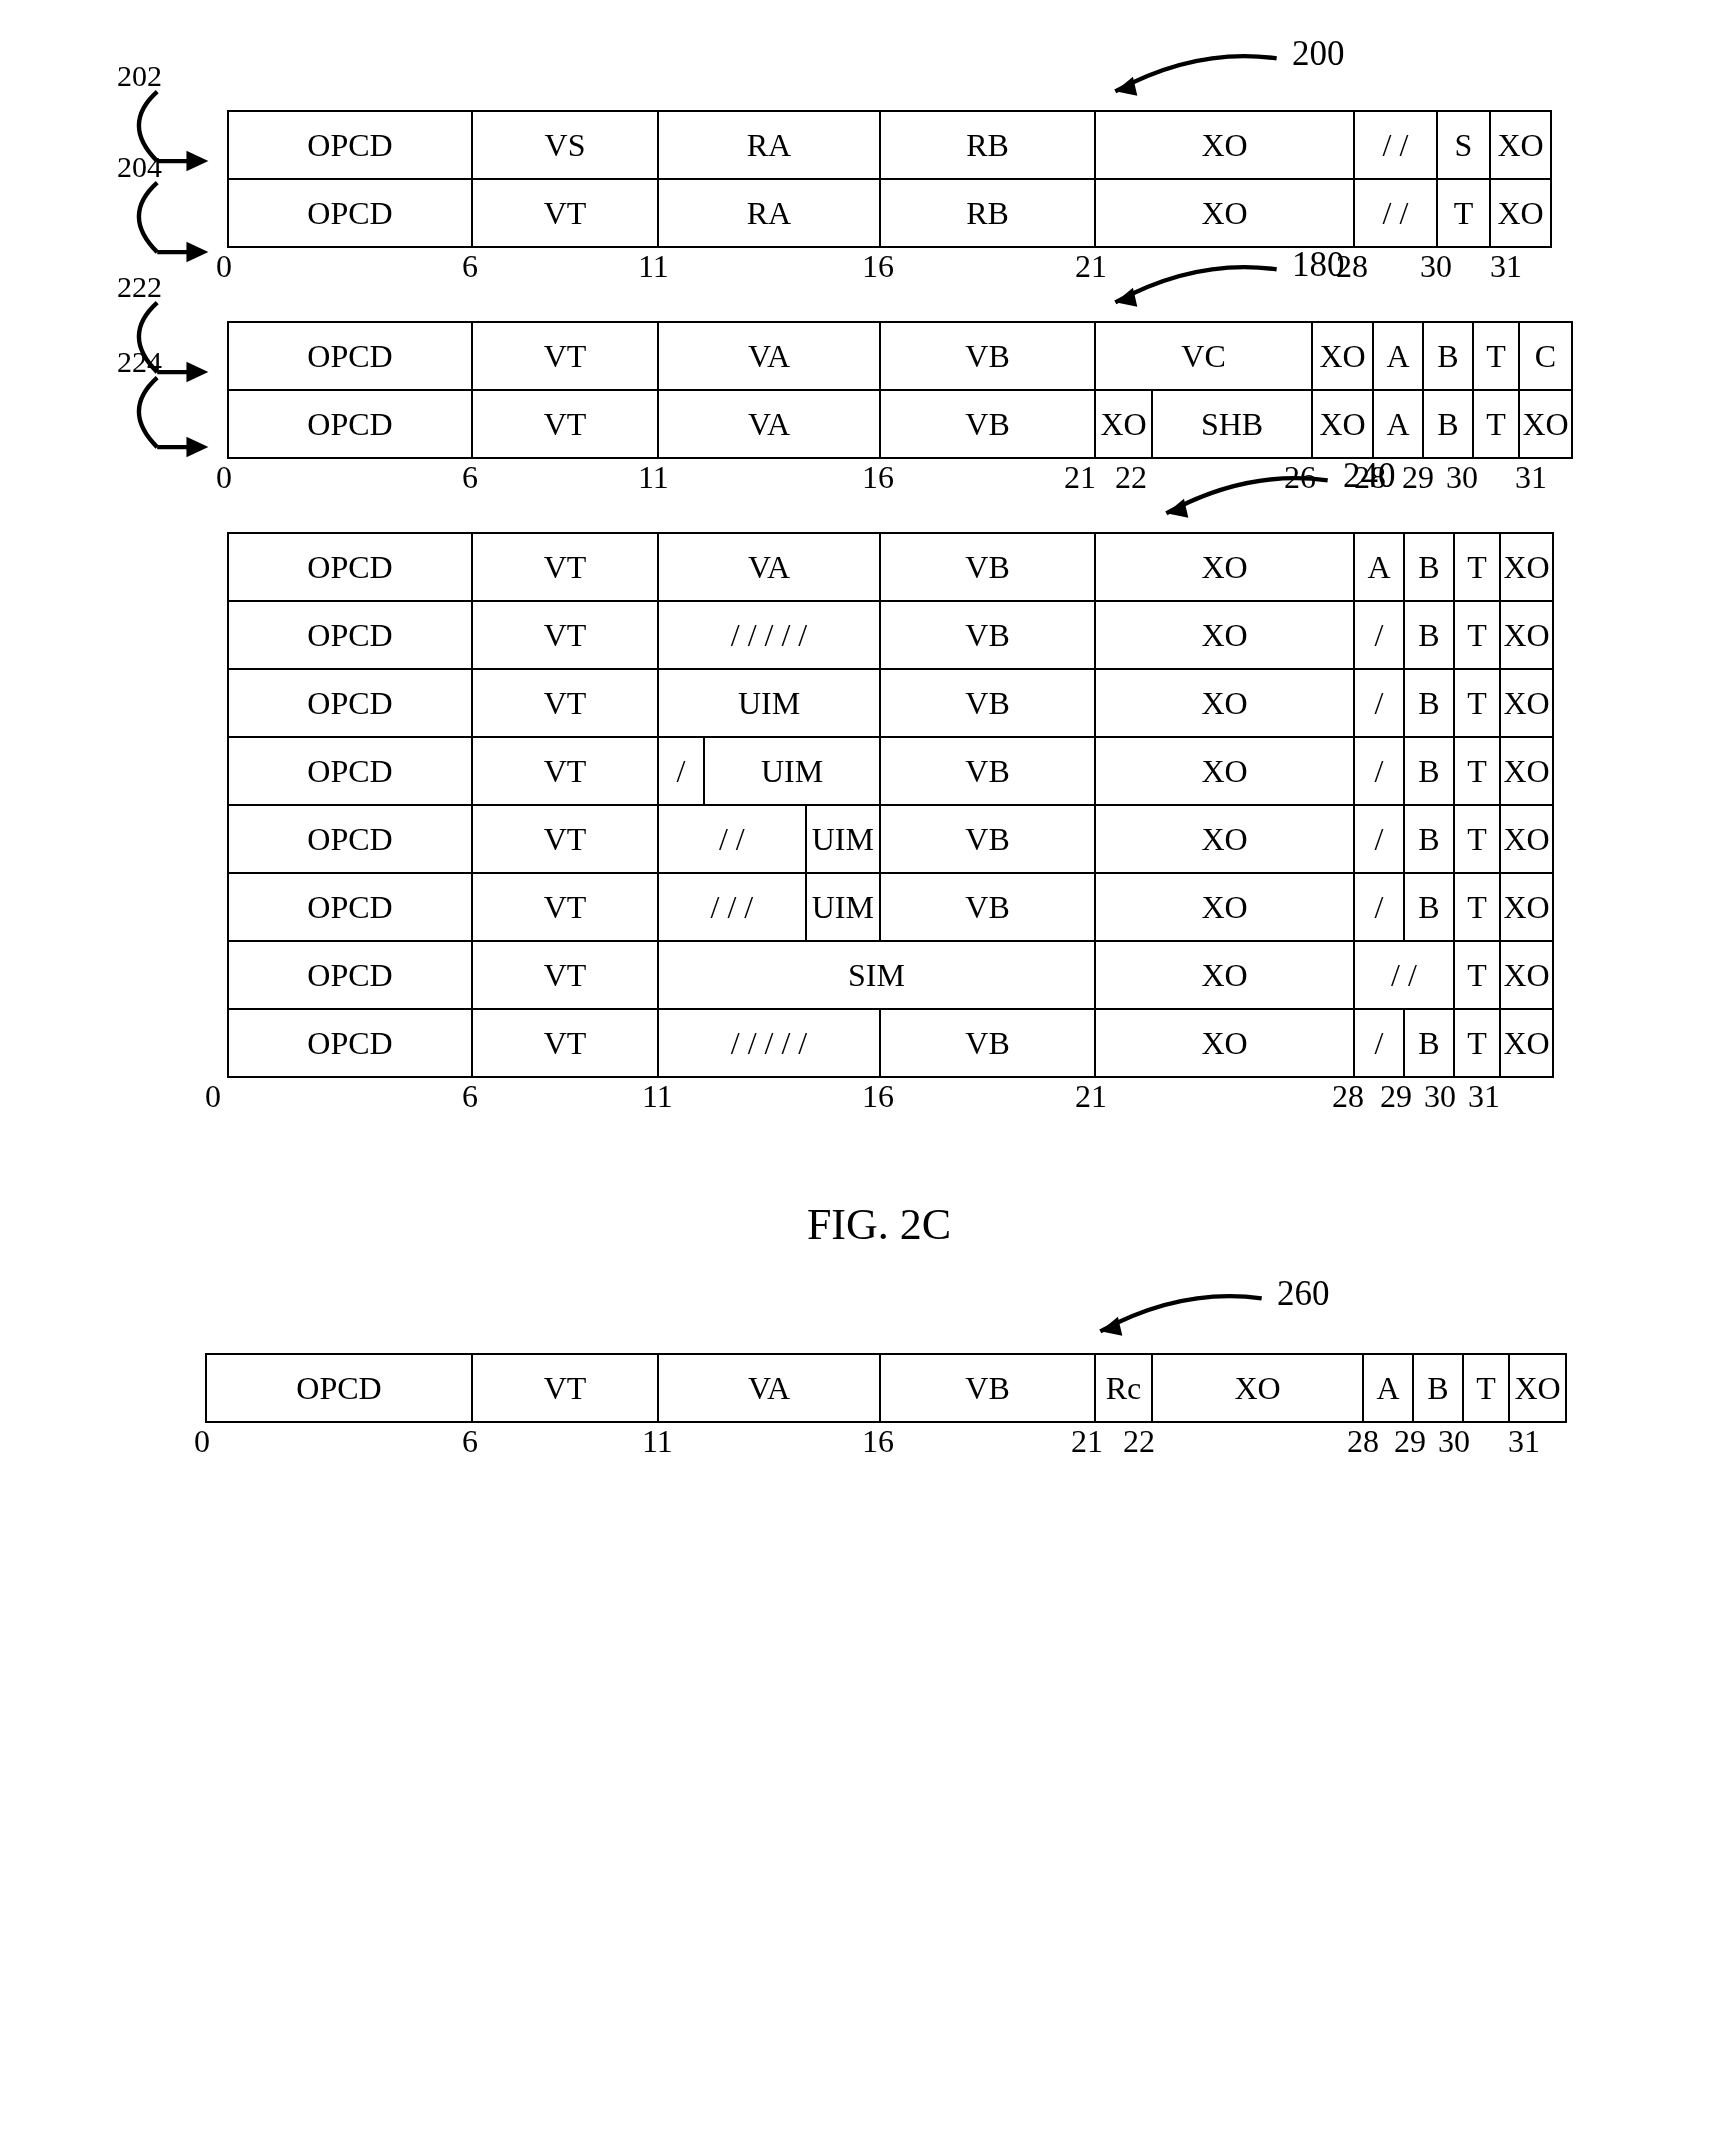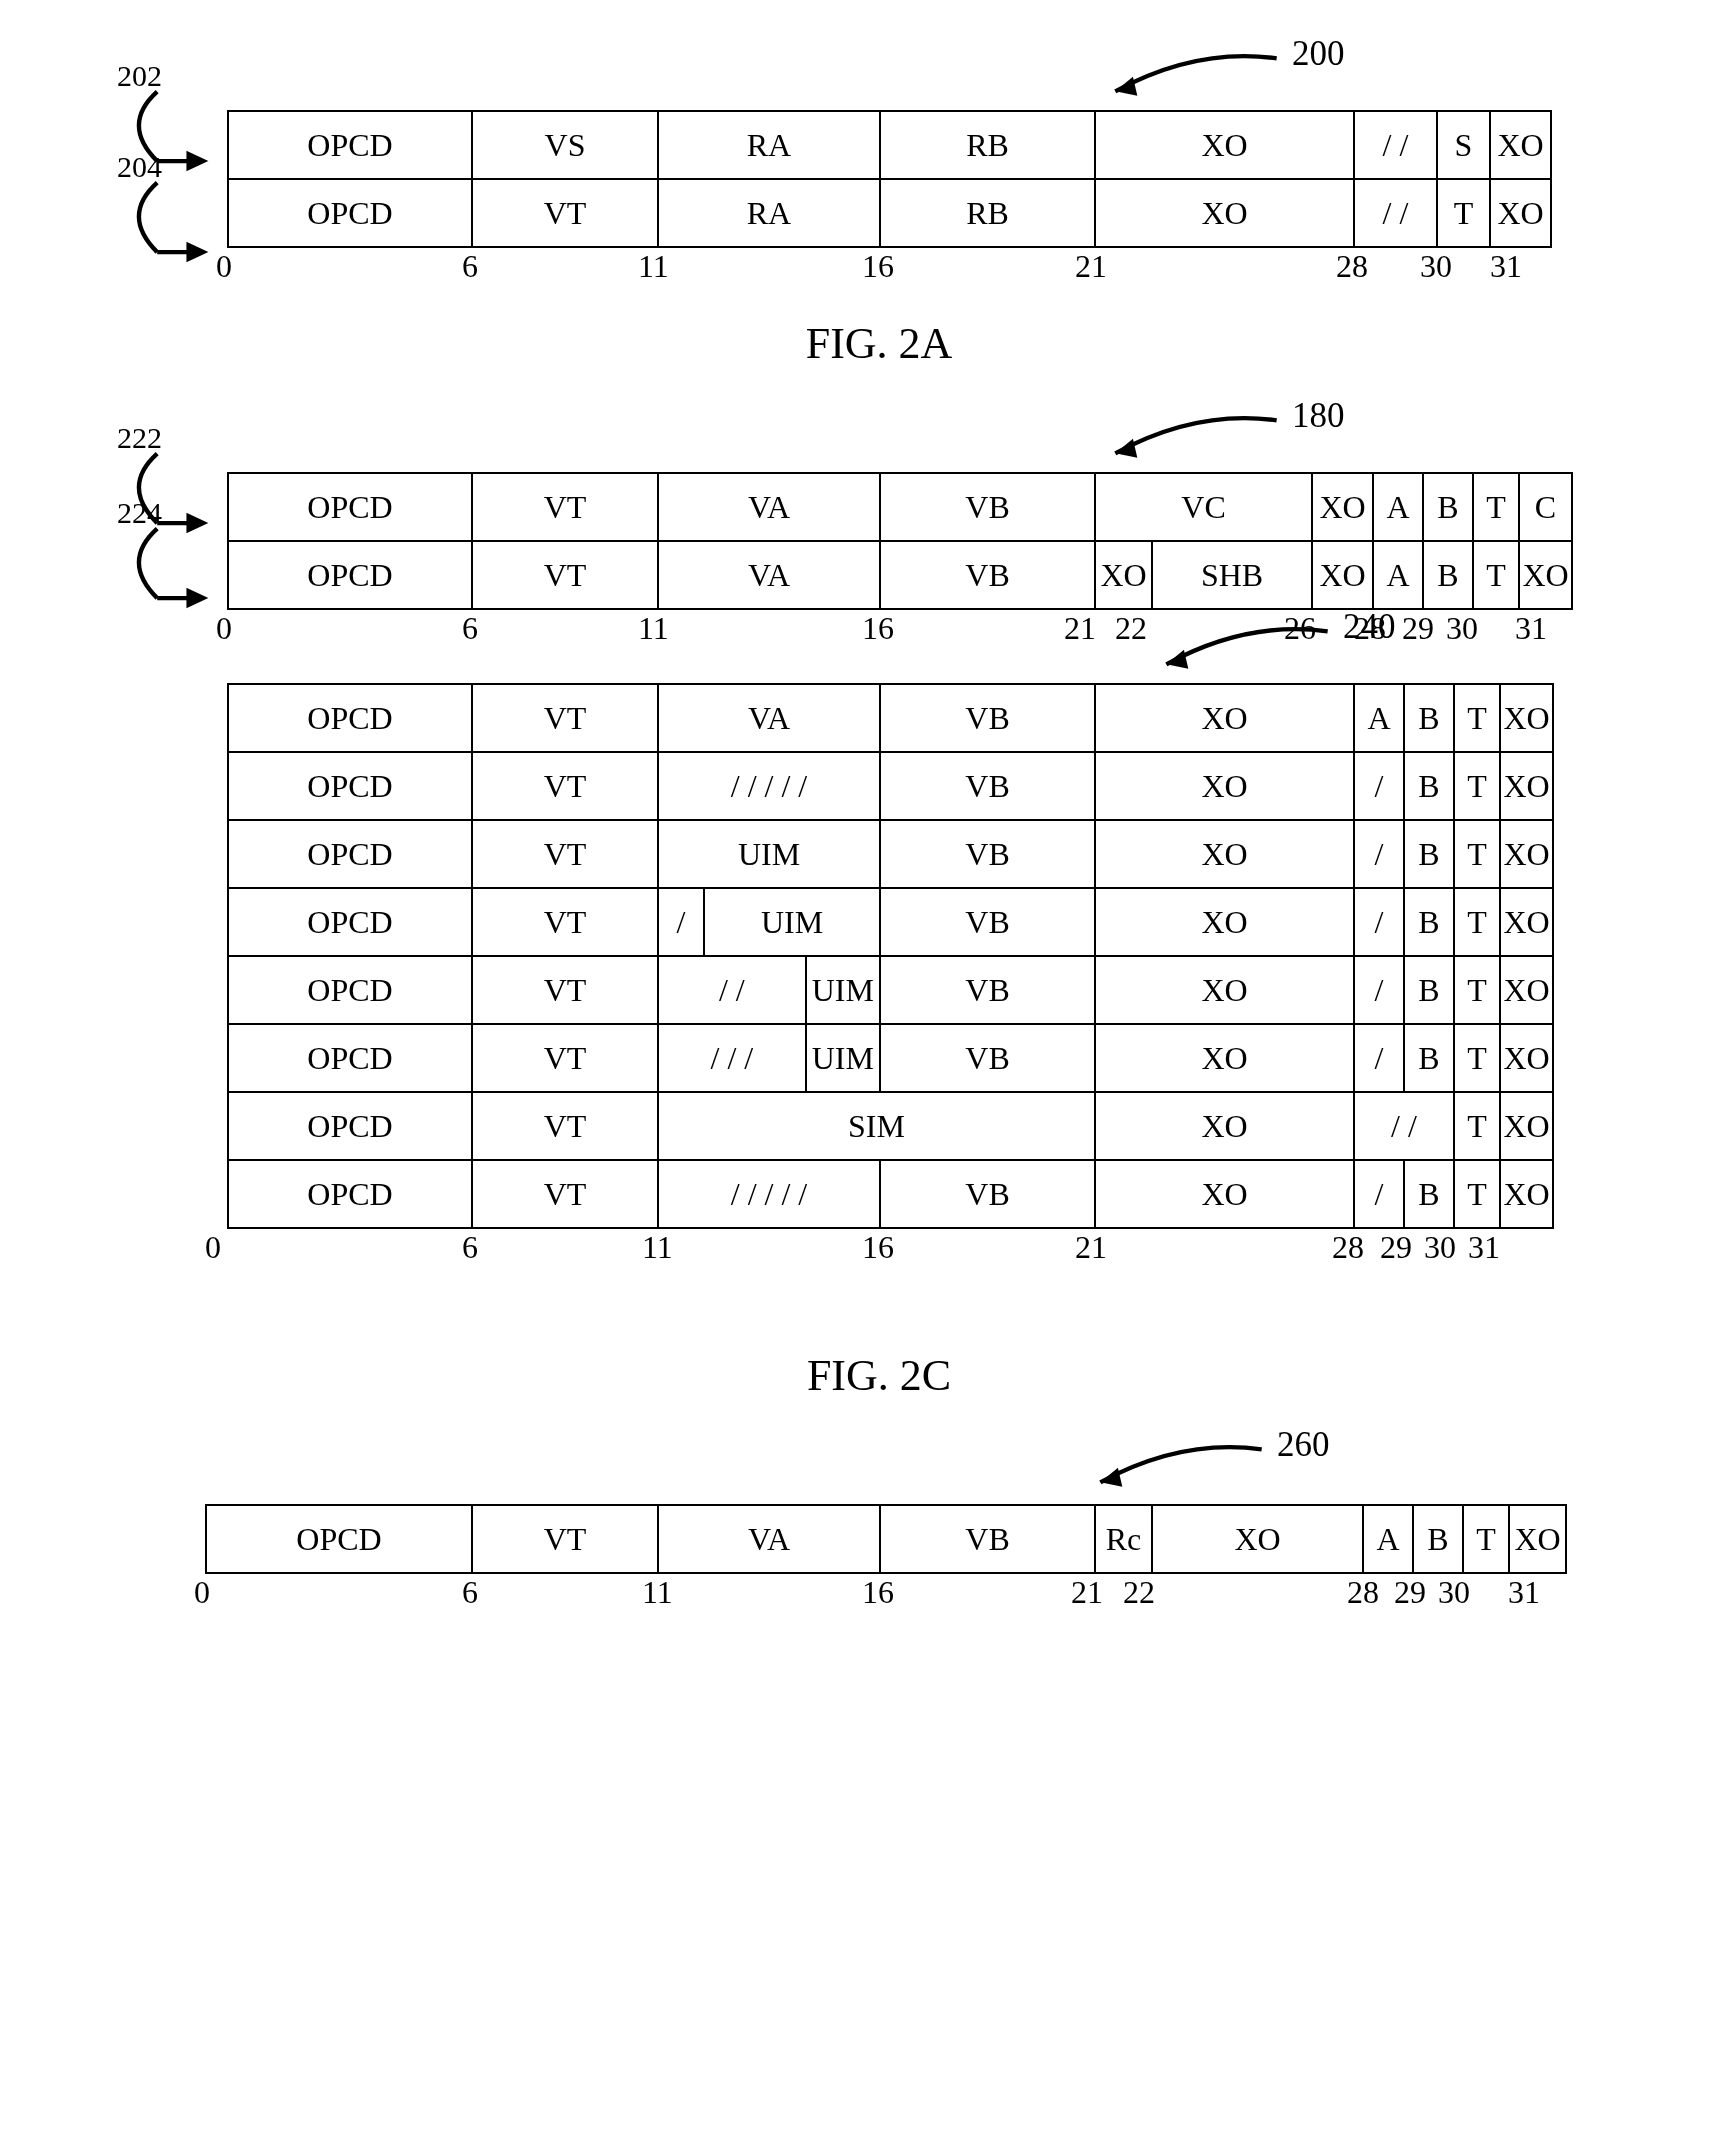--- a/index.html
+++ b/index.html
@@ -82,21 +82,20 @@
   <div class="scale" style="width:1321px;">
     <span style="left:-11px">0</span>
     <span style="left:235px">6</span>
     <span style="left:411px">11</span>
     <span style="left:635px">16</span>
     <span style="left:848px">21</span>
     <span style="left:1109px">28</span>
     <span style="left:1193px">30</span>
     <span style="left:1263px">31</span>
   </div>
-  <div class="cap">FIG. 2A</div>
 </div>
 
 <div class="block">
   <div class="arrow-r" style="left:991px;top:-70px;">
     <svg width="220" height="66" viewBox="0 0 300 90">
           <path d="M10 70 Q120 10 230 25" stroke="#000" stroke-width="6" fill="none"></path>
           <polygon points="10,70 34,50 40,76" fill="#000"></polygon>
         </svg>
     <div class="num" style="left:184px;top:-5.9px;">180</div>
   </div>

